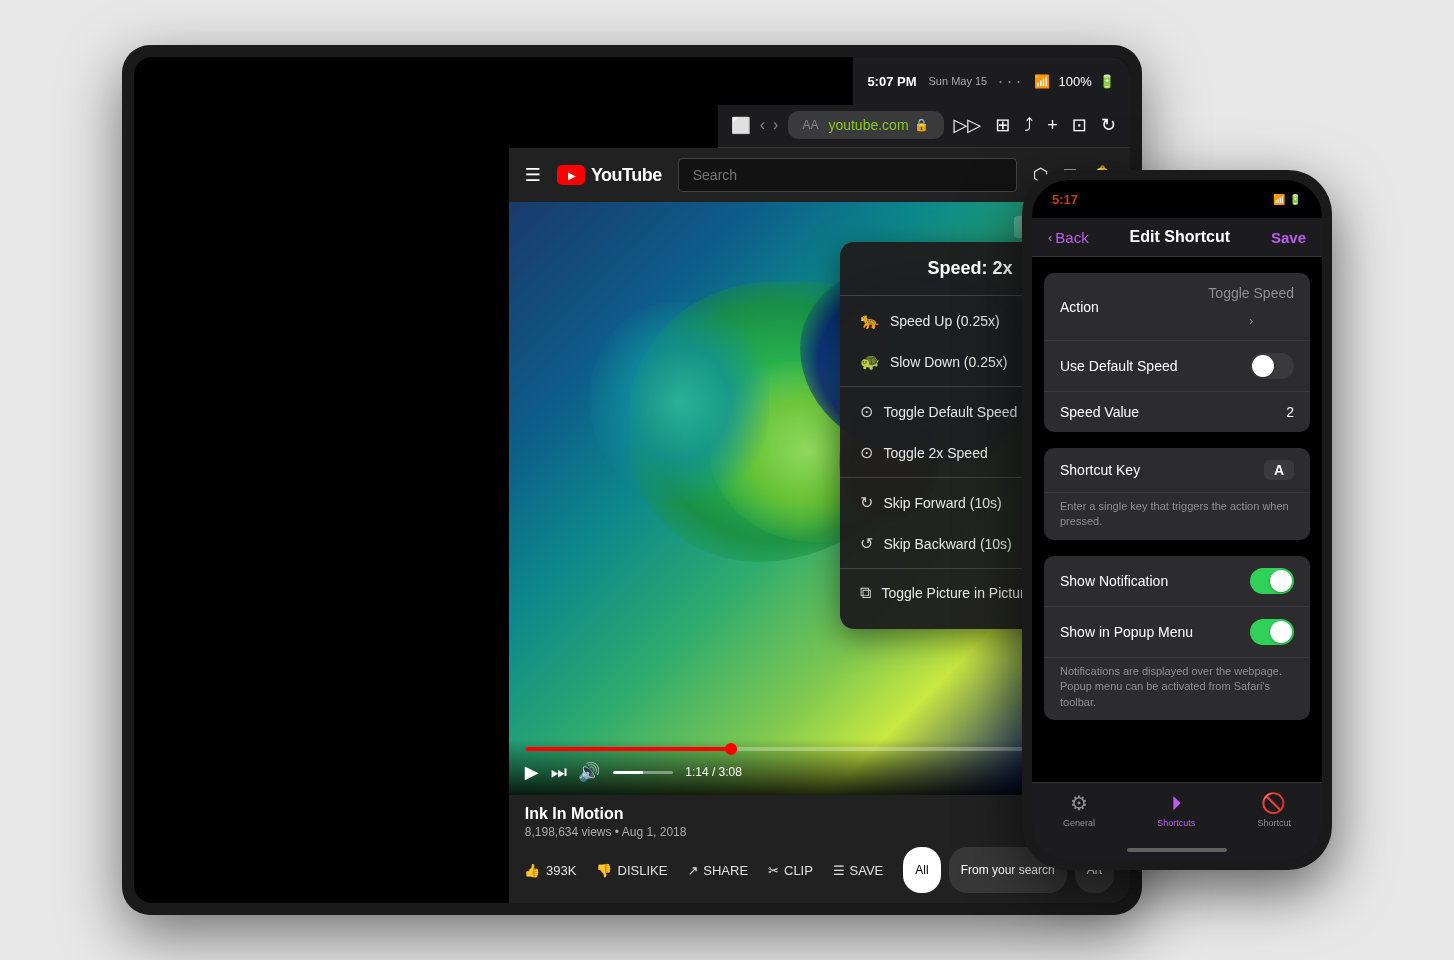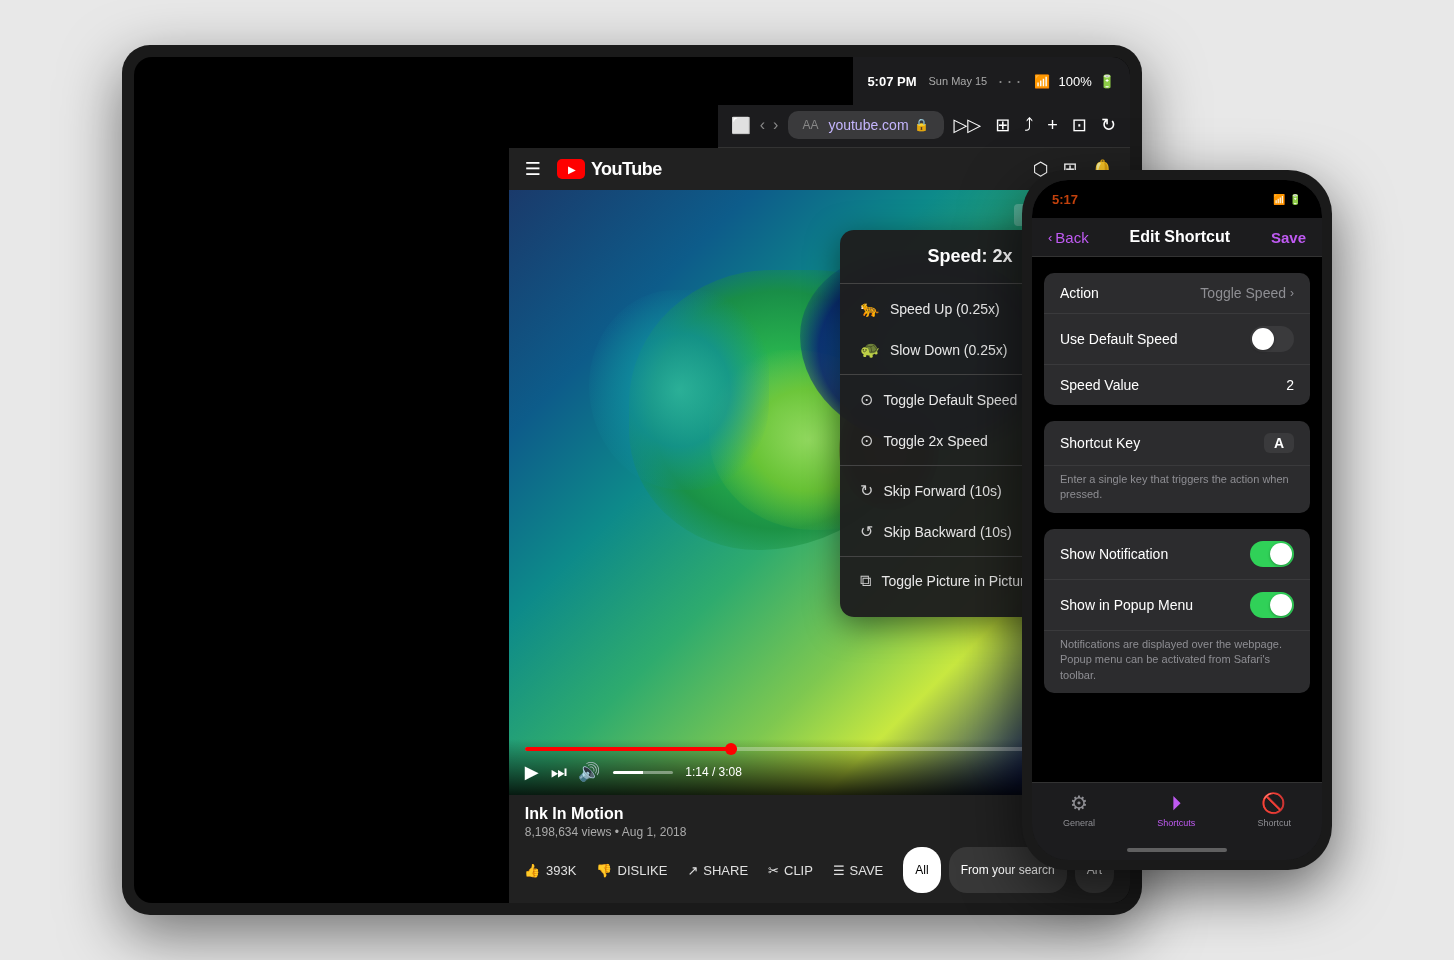--- a/index.html
+++ b/index.html
@@ -71,21 +71,21 @@
       background: #3a3a3c;
       border-radius: 10px;
       padding: 6px 14px;
       color: #fff;
       font-size: 14px;
       display: flex;
       align-items: center;
       gap: 6px;
     }
     .safari-address-aa { color: #888; font-size: 12px; margin-right: 4px; }
-    .safari-address-url { color: #c4b5fd; }
+    .safari-address-url { color: #84cc16; }
     .safari-address-lock { color: #888; font-size: 12px; }
     .safari-toolbar-right { display: flex; gap: 14px; color: #fff; font-size: 18px; align-items: center; }
 
     
     .youtube-content {
       flex: 1;
       display: flex;
       flex-direction: column;
       background: #0f0f0f;
       overflow: hidden;
@@ -368,21 +368,21 @@
     }
     .settings-row {
       display: flex;
       align-items: center;
       justify-content: space-between;
       padding: 12px 16px;
       border-bottom: 1px solid #3a3a3c;
     }
     .settings-row:last-child { border-bottom: none; align-items: center; }
     .settings-label { color: #fff; font-size: 14px; }
-    .settings-value { color: #8e8e93; font-size: 14px; display: flex; align-items: center; gap: 4px; }
+    .settings-value { color: #8e8e93; font-size: 14px; display: flex; align-items: center; gap: 13px; flex-direction: column; }
     .settings-value-chevron { color: #8e8e93; font-size: 12px; }
 
     
     .toggle {
       width: 44px; height: 26px;
       background: #3a3a3c;
       border-radius: 13px;
       position: relative;
       cursor: pointer;
     }
@@ -500,20 +500,21 @@
     </div>
 
     <div class="youtube-content">
 
       <div class="youtube-header">
         <span class="yt-hamburger">☰</span>
         <div class="yt-logo">
           <div class="yt-logo-icon"></div>
           <span class="yt-logo-text">YouTube</span>
         </div>
+        <input class="yt-search-bar" placeholder="Search" style="">
         <div class="yt-header-icons">
           <span>⬡</span>
           <span>⊞</span>
           <span>🔔</span>
         </div>
       </div>
 
       <div class="video-main-area">
 
         <div class="video-thumbnail">

